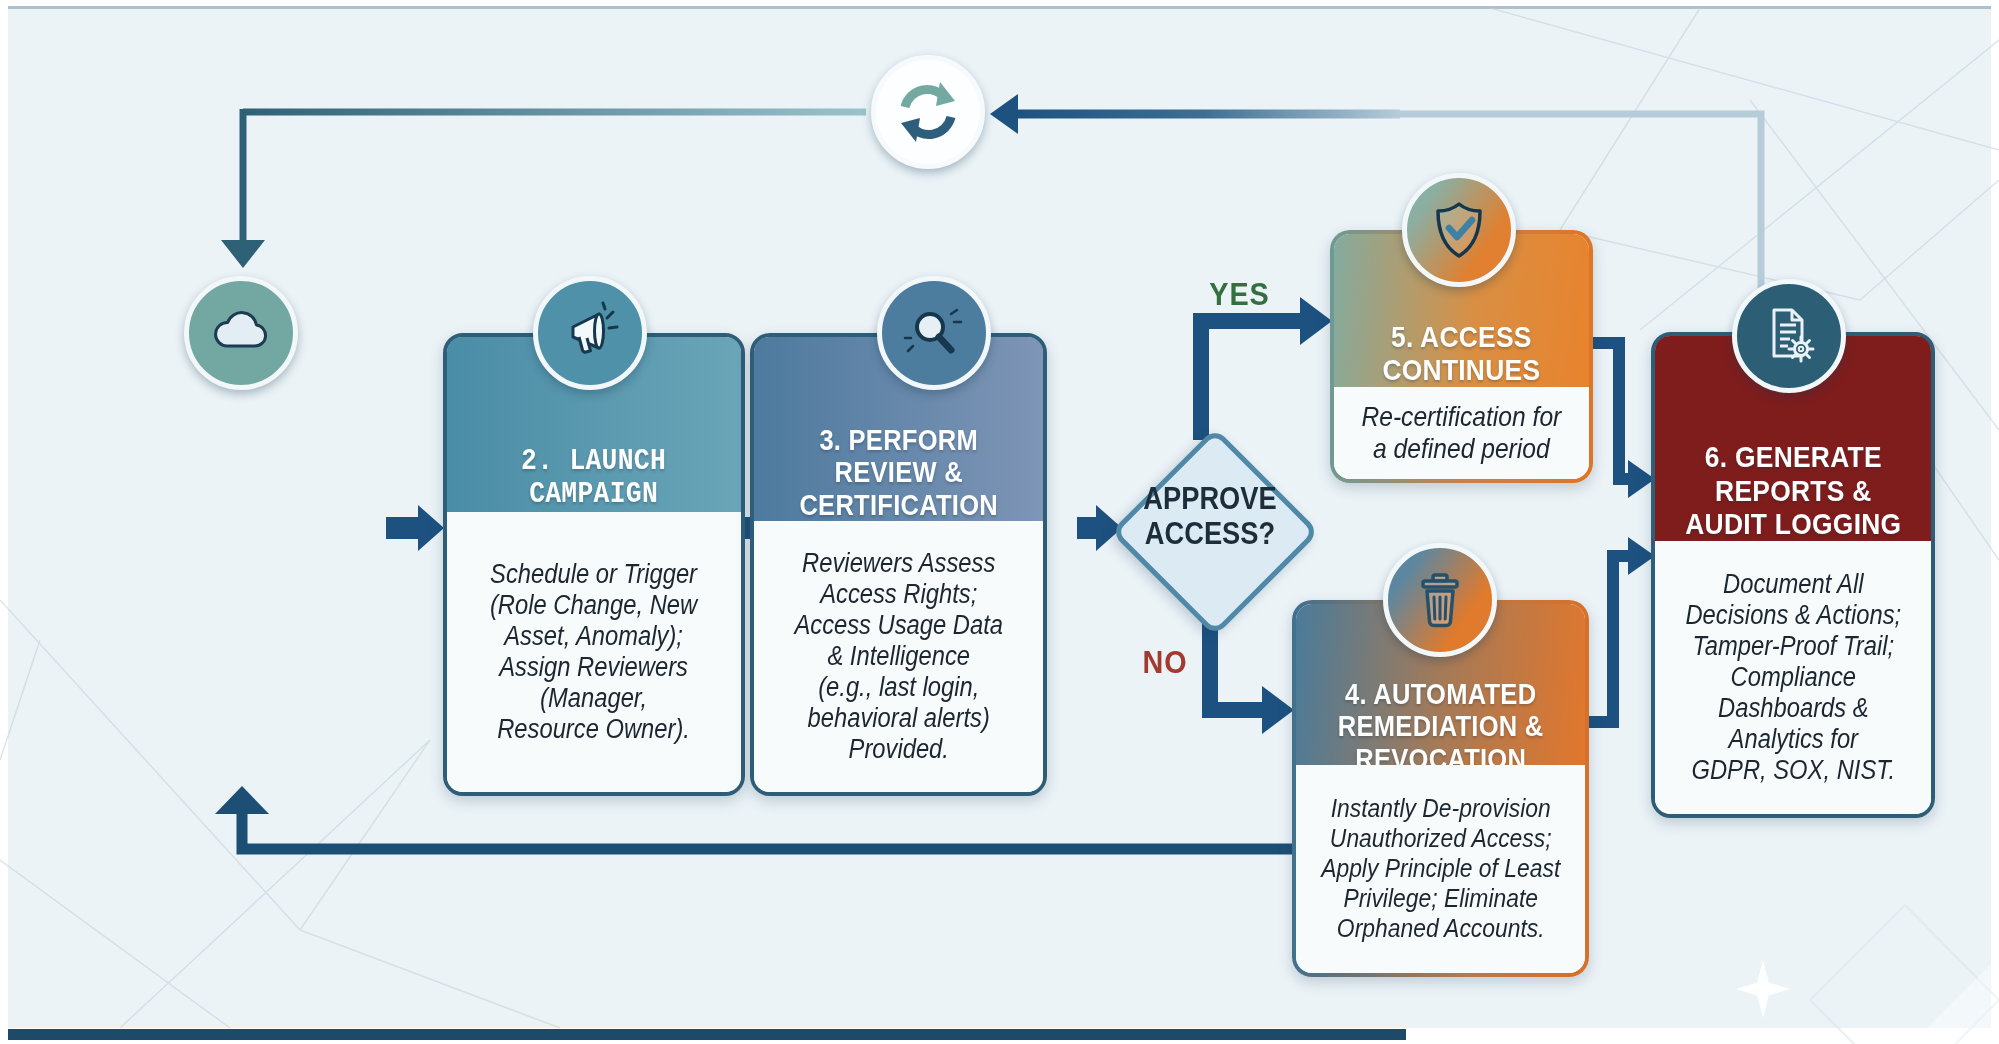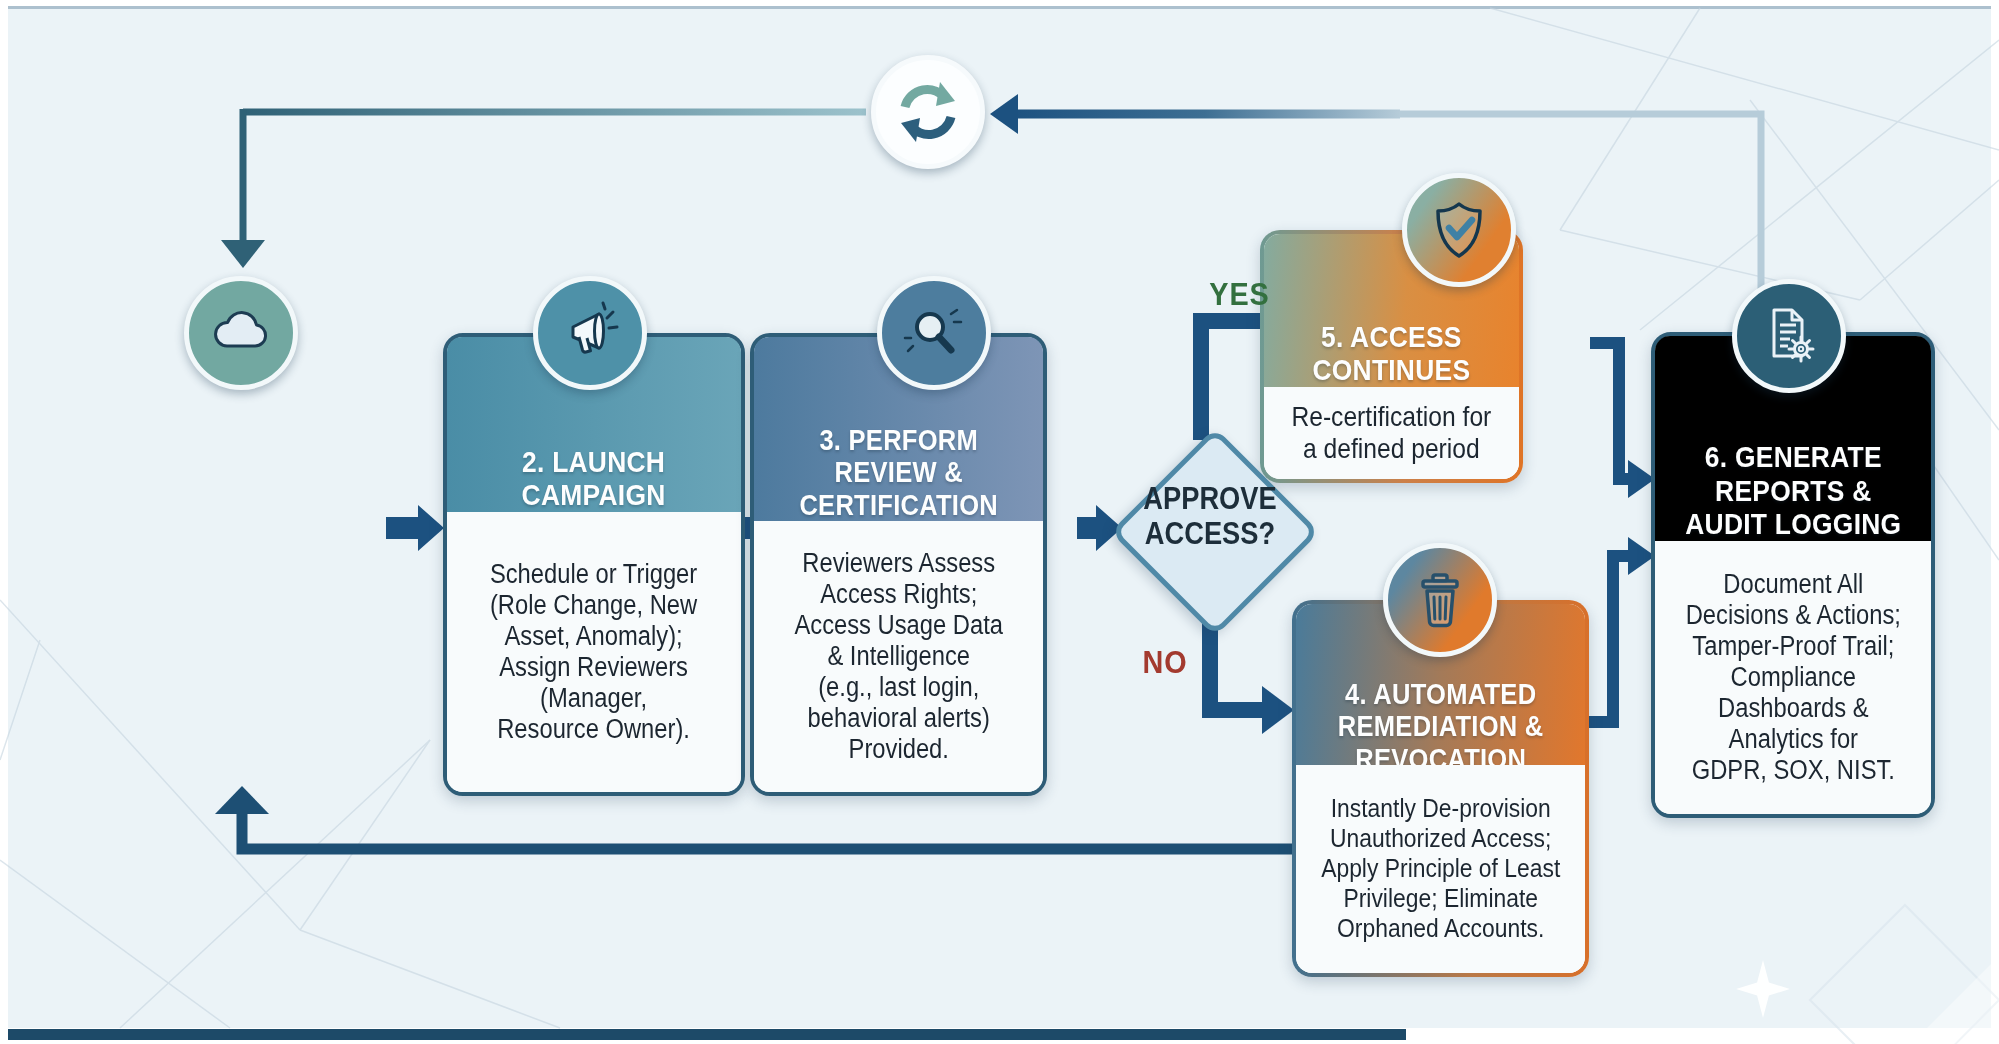--- a/index.html
+++ b/index.html
@@ -9,40 +9,40 @@
   .topline{position:absolute;left:8px;right:8px;top:6px;height:3px;background:rgba(70,110,140,.38);z-index:1;}
   .botbar{position:absolute;left:8px;top:1029px;width:1398px;height:11px;background:#1d4a68;z-index:1;}
   svg.layer{position:absolute;left:0;top:0;z-index:2;}
   svg.meshlayer{z-index:1;}
 
   .node{position:absolute;border-radius:20px;box-shadow:0 5px 14px rgba(30,60,85,.22);z-index:3;}
   .node.solid{border:4px solid #2e5d77;background:#f8fbfc;}
   .hdr{position:absolute;left:0;right:0;top:0;border-radius:15px 15px 0 0;display:flex;flex-direction:column;
        justify-content:flex-end;align-items:center;overflow:hidden;}
   .bdy{position:absolute;left:0;right:0;bottom:0;border-radius:0 0 15px 15px;display:flex;
-       justify-content:center;align-items:center;background:#f8fbfc;overflow:visible;}
+       justify-content:center;align-items:center;background:#f8fbfc;overflow:visible;font-style:italic;}
   .t{white-space:pre-line;text-align:center;flex:none;width:114%;
      transform:scaleX(.88);transform-origin:50% 50%;}
   .hdr .t{color:#fdfefe;font-weight:700;line-height:1.12;letter-spacing:.3px;
           text-shadow:0 2px 3px rgba(20,40,55,.28);}
   .bdy .t{color:#1c2630;font-weight:400;line-height:1.15;}
 
   .gwrap{padding:4px;border-radius:20px;}
   .ginner{position:relative;width:100%;height:100%;border-radius:16px;overflow:hidden;background:#f8fbfc;}
   .ginner .hdr{border-radius:13px 13px 0 0;}
   .ginner .bdy{border-radius:0 0 13px 13px;}
 
   #hdr1{background:linear-gradient(90deg,#7bb0a9,#68a09b);}
   #hdr2{background:linear-gradient(90deg,#4a8da6,#6aa5b8);}
   #hdr3{background:linear-gradient(90deg,#4d7a9e,#7e95b6);}
   #wrap5{background:linear-gradient(90deg,#6e9a93,#cc8049 55%,#df7426);}
   #hdr5{background:linear-gradient(95deg,#84ab9f,#d98f43 55%,#e8832d);}
   #wrap4{background:linear-gradient(90deg,#41708e,#b97947 60%,#d8702a);}
   #hdr4{background:linear-gradient(95deg,#4a7b9a,#a47a58 50%,#e2772c);}
-  #hdr6{background:#000000;}
+  #hdr6{background:#7f1d1d;}
 
   .badge{position:absolute;width:104px;height:104px;border-radius:50%;border:5px solid #f2f8fa;
          box-shadow:0 4px 10px rgba(25,55,80,.32);display:flex;align-items:center;justify-content:center;z-index:5;}
   #badge1{background:#72a8a1;}
   #badge2{background:#4e91a8;}
   #badge3{background:#4d7d9e;}
   #badge5{background:linear-gradient(125deg,#8aafa3 20%,#e08030 72%);}
   #badge4{background:linear-gradient(125deg,#5d87a0 20%,#e07a2c 72%);}
   #badge6{background:#2c5f76;}
   #badgeCycle{background:#fcfeff;border-color:#f6fafc;}
@@ -59,21 +59,21 @@
 
   .spark{position:absolute;background:#ffffff;z-index:4;
          clip-path:polygon(50% 0,61% 39%,100% 50%,61% 61%,50% 100%,39% 61%,0 50%,39% 39%);}
   #spark1{left:1736px;top:960px;width:54px;height:58px;opacity:.95;}
   #spark2{left:1920px;top:950px;width:170px;height:170px;opacity:.4;
           clip-path:polygon(50% 0,100% 50%,50% 100%,0 50%);}
 
   
   #node1{left:95px;top:333px;width:292px;height:455px;}  #hdr1{height:175px;padding-bottom:14px;} #bdy1{top:175px;} #bdy1 .t{font-size:27px;}
   #hdr1 .t{font-size:30px;}
-  #node2{left:443px;top:333px;width:294px;height:455px;} #hdr2{height:175px;padding-bottom:14px;} #bdy2{top:175px;} #bdy2 .t{font-size:27px;}
+  #node2{left:443px;top:333px;width:294px;height:455px;} #hdr2{height:175px;padding-bottom:14px;font-family:Liberation Mono, monospace;} #bdy2{top:175px;} #bdy2 .t{font-size:27px;}
   #hdr2 .t{font-size:30px;}
   #node3{left:750px;top:333px;width:289px;height:455px;} #hdr3{height:184px;padding-bottom:10px;} #bdy3{top:184px;justify-content:center;} #bdy3 .t{font-size:27px;}
   #hdr3 .t{font-size:29px;} #hdr5{height:153px;padding-bottom:8px;} #bdy5{top:153px;} #bdy5 .t{font-size:28px;}
   #hdr5 .t{font-size:30px;} #hdr4{height:171px;padding-bottom:8px;} #bdy4{top:171px;} #bdy4 .t{font-size:26px;}
   #hdr4 .t{font-size:29px;}
   #node6{left:1651px;top:332px;width:276px;height:478px;} #hdr6{height:205px;padding-bottom:22px;} #bdy6{top:205px;} #bdy6 .t{font-size:27px;}
   #hdr6 .t{font-size:30px;}
 
   #badge1{left:184px;top:276px;} #badge2{left:533px;top:276px;} #badge3{left:877px;top:276px;}
   #badge5{left:1402px;top:173px;} #badge4{left:1383px;top:543px;} #badge6{left:1732px;top:279px;}
@@ -193,21 +193,21 @@
       <div class="t">Reviewers Assess
 Access Rights;
 Access Usage Data
 &amp; Intelligence
 (e.g., last login,
 behavioral alerts)
 Provided.</div>
     </div>
   </div>
 
-  <div class="node gwrap" id="wrap5" style="left:1260px;top:230px;width:255px;height:245px;">
+  <div class="node gwrap" id="wrap5" style="left:1330px;top:230px;width:255px;height:245px;">
     <div class="ginner">
       <div class="hdr" id="hdr5">
         <div class="t">5. ACCESS
 CONTINUES</div>
       </div>
       <div class="bdy" id="bdy5" style="top:153px;">
         <div class="t">Re-certification for
 a defined period</div>
       </div>
     </div>

